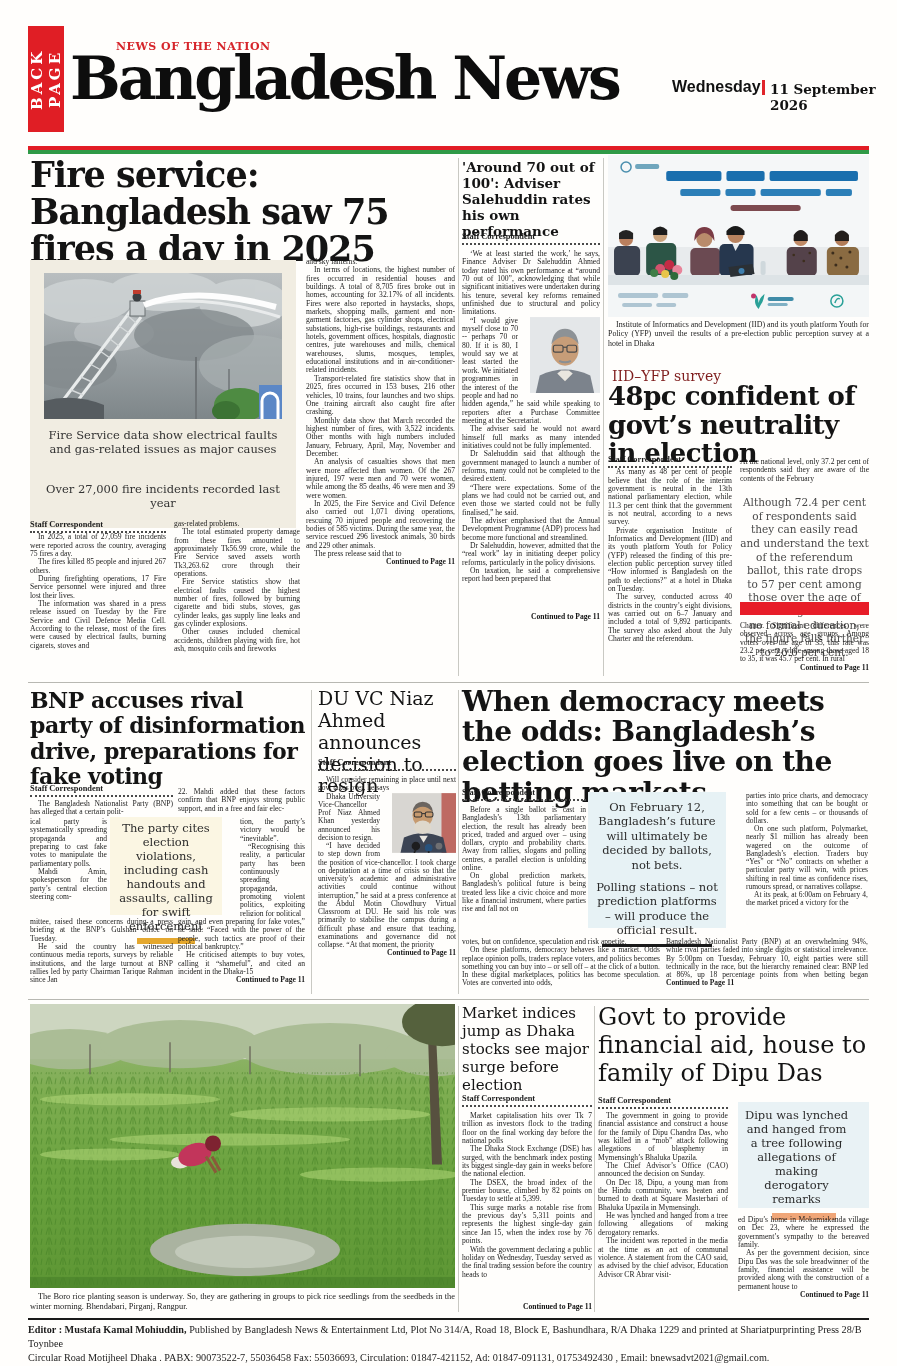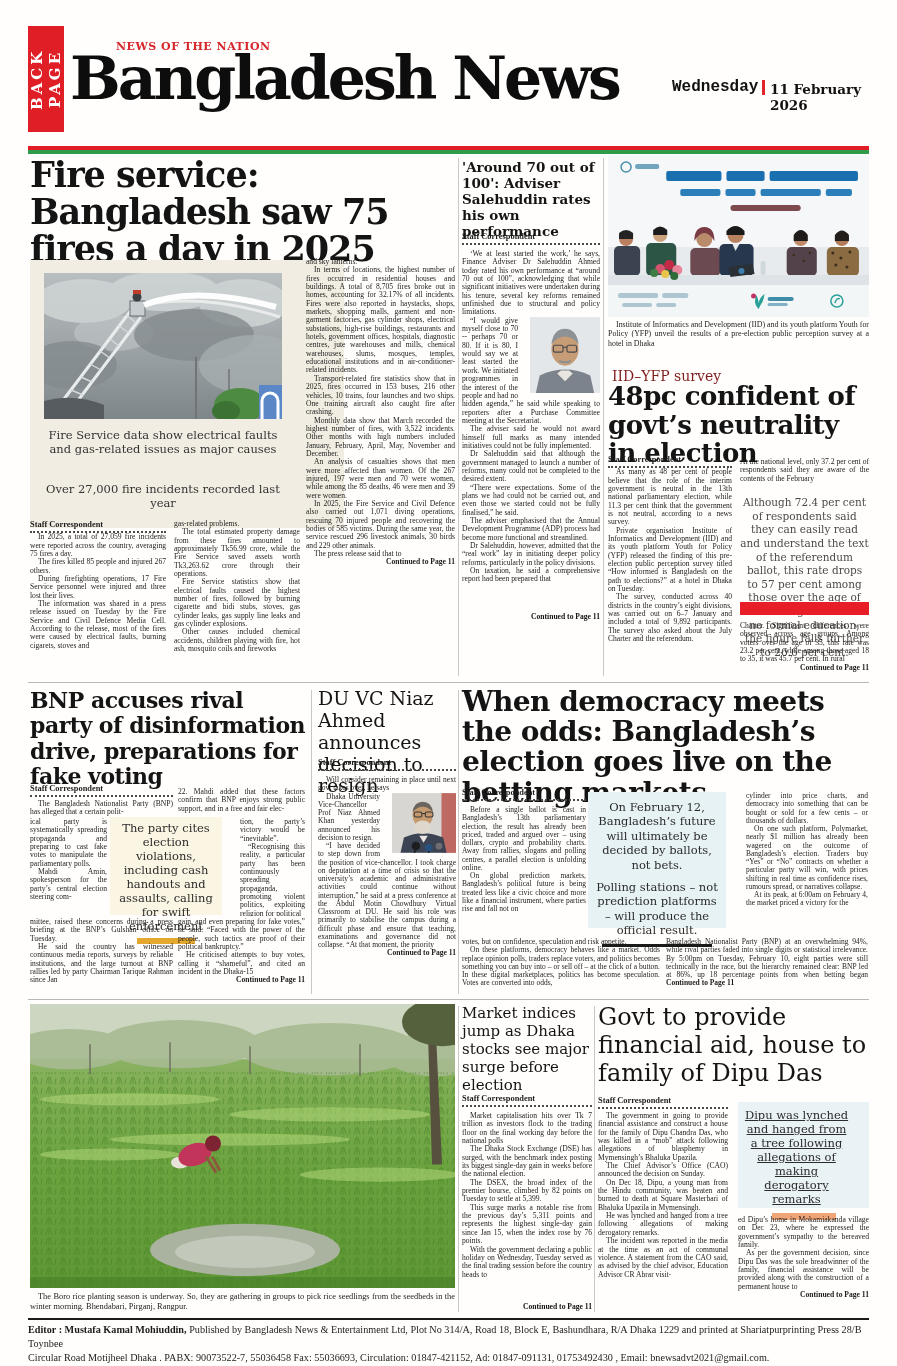--- a/index.html
+++ b/index.html
@@ -31,39 +31,39 @@
 
   <div class="abs" style="left:28px;top:26px;width:36px;height:106px;background:#e01e25;">
     <div style="writing-mode:vertical-rl;transform:rotate(180deg);color:#fff;font-weight:bold;
                 font-family:'DejaVu Serif',serif;font-size:15px;letter-spacing:3px;height:106px;
                 width:36px;text-align:center;">BACK PAGE</div>
   </div>
   <div class="abs" style="left:116px;top:40px;font-family:'DejaVu Serif',serif;font-weight:bold;font-size:11px;
               color:#d6252b;letter-spacing:.5px;">NEWS OF THE NATION</div>
   <div class="abs" style="left:70px;top:48px;font-family:'DejaVu Serif',serif;font-weight:bold;font-size:60px;
               letter-spacing:-3px;color:#0d0d0d;line-height:1;">Bangladesh News</div>
-  <div class="abs" style="left:672px;top:78px;font-family:Liberation Mono, monospace;font-weight:bold;font-size:16px;">Wednesday</div>
+  <div class="abs" style="left:672px;top:78px;font-family:Liberation Sans, sans-serif;font-weight:bold;font-size:16px;">Wednesday</div>
   <div class="abs" style="left:762px;top:80px;width:3px;height:15px;background:#e0242a;"></div>
-  <div class="abs" style="left:770px;top:81px;font-family:'DejaVu Serif',serif;font-weight:bold;font-size:13.5px;">11 February 2026</div>
+  <div class="abs" style="left:770px;top:81px;font-family:'DejaVu Serif',serif;font-weight:bold;font-size:13.5px;">11 September 2026</div>
 
   <div class="abs" style="left:28px;top:146px;width:841px;height:4px;background:#e21d25;"></div>
   <div class="abs" style="left:28px;top:150px;width:841px;height:4px;background:#2f9a47;"></div>
 
   <div class="vr" style="left:458px;top:158px;height:518px;"></div>
   <div class="vr" style="left:603px;top:158px;height:518px;"></div>
   <div class="hr" style="left:28px;top:682px;width:841px;"></div>
   <div class="vr" style="left:311px;top:690px;height:304px;"></div>
   <div class="vr" style="left:458px;top:690px;height:304px;"></div>
   <div class="hr" style="left:28px;top:999px;width:841px;"></div>
   <div class="vr" style="left:458px;top:1006px;height:306px;"></div>
   <div class="vr" style="left:594px;top:1006px;height:306px;"></div>
 
   <h1 class="abs hl" style="left:30px;top:157px;width:425px;font-size:35px;line-height:1.05;letter-spacing:-1px;">Fire service: Bangladesh saw 75 fires a day in 2025</h1>
 
-  <div class="abs" style="left:30px;top:260px;width:266px;height:268px;background:#f1ede2;padding-left:48px;">
+  <div class="abs" style="left:30px;top:260px;width:266px;height:268px;background:#f1ede2;">
     <div class="abs" style="left:14px;top:13px;width:238px;height:146px;">
       <svg width="238" height="146" viewBox="0 0 238 146" preserveAspectRatio="none">
         <defs>
             <linearGradient id="sm" x1="0" y1="0" x2="0" y2="1">
           <stop offset="0" stop-color="#b9bec0"></stop>
               <stop offset=".55" stop-color="#9aa1a4"></stop>
               <stop offset="1" stop-color="#7e8689"></stop>
         </linearGradient>
           </defs>
         <rect width="238" height="146" fill="url(#sm)"></rect>
@@ -329,21 +329,21 @@
   <div class="abs b" style="left:462px;top:806px;width:124px;height:130px;font-size:7.5px;">
     <p>Before a single ballot is cast in Bangladesh’s 13th parliamentary election, the result has already been priced, traded and argued over – using dollars, crypto and probability charts. Away from rallies, slogans and polling centres, a parallel election is unfolding online.</p>
       <p>On global prediction markets, Bangladesh’s political future is being treated less like a civic choice and more like a financial instrument, where parties rise and fall not on</p>
   </div>
   <div class="abs" style="left:588px;top:792px;width:138px;height:136px;background:#e7f2f5;">
     <div class="pq" style="padding:8px 6px 0 6px;font-size:11.5px;line-height:1.25;">On February 12, Bangladesh’s future will ultimately be decided by ballots, not bets.</div>
     <div class="pq" style="padding:8px 6px 0 6px;font-size:11.5px;line-height:1.25;">Polling stations – not prediction platforms – will produce the official result.</div>
     <div style="width:110px;height:3px;background:#1a1a1a;margin:7px auto 0 auto;"></div>
   </div>
   <div class="abs b" style="left:746px;top:792px;width:122px;height:144px;font-size:7.5px;">
-    <p class="ni">cylinder into price charts, and democracy into something that can be bought or sold for a few cents – or thousands of dollars.</p>
+    <p class="ni">parties into price charts, and democracy into something that can be bought or sold for a few cents – or thousands of dollars.</p>
       <p>On one such platform, Polymarket, nearly $1 million has already been wagered on the outcome of Bangladesh’s election. Traders buy “Yes” or “No” contracts on whether a particular party will win, with prices shifting in real time as confidence rises, rumours spread, or narratives collapse.</p>
       <p>At its peak, at 6:00am on February 4, the market priced a victory for the</p>
   </div>
   <div class="abs b" style="left:462px;top:938px;width:198px;height:58px;font-size:7.5px;">
     <p class="ni">votes, but on confidence, speculation and risk appetite.</p>
       <p>On these platforms, democracy behaves like a market. Odds replace opinion polls, traders replace voters, and politics becomes something you can buy into – or sell off – at the click of a button. In these digital marketplaces, politics has become speculation. Votes are converted into odds,</p>
   </div>
   <div class="abs b" style="left:666px;top:938px;width:202px;height:58px;font-size:7.5px;">
     <p class="ni"><span>Bangladesh Nationalist Party (BNP) at an overwhelming 94%, while rival parties faded into single digits or statistical irrelevance.  By 5:00pm on Tuesday, February 10, eight parties were still technically in the race, but the hierarchy remained clear: BNP led at 86%, up 18 percentage points from when betting began</span> <span class="cont-inline">Continued to Page 11</span></p>
   </div>
@@ -414,21 +414,21 @@
   <h2 class="abs hl light" style="left:598px;top:1004px;width:272px;font-size:24px;line-height:1.16;">Govt to provide financial aid, house to family of Dipu Das</h2>
   <div class="abs byline" style="left:598px;top:1096px;width:130px;">Staff Correspondent</div>
   <div class="abs b" style="left:598px;top:1112px;width:130px;height:196px;">
     <p>The government in going to provide financial assistance and construct a house for the family of Dipu Chandra Das, who was killed in a “mob” attack following allegations of blasphemy in Mymensingh’s Bhaluka Upazila.</p>
       <p>The Chief Advisor’s Office (CAO) announced the decision on Sunday.</p>
       <p>On Dec 18, Dipu, a young man from the Hindu community, was beaten and burned to death at Square Masterbari of Bhaluka Upazila in Mymensingh.</p>
     <p>He was lynched and hanged from a tree following allegations of making derogatory remarks.</p>
       <p>The incident was reported in the media at the time as an act of communal violence. A statement from the CAO said, as advised by the chief advisor, Education Advisor CR Abrar visit-</p>
   </div>
   <div class="abs" style="left:738px;top:1102px;width:131px;height:106px;background:#e9f2f5;">
-    <div class="pq" style="padding:6px 19px 0 5px;font-size:11.5px;line-height:1.22;text-decoration:underline;">Dipu was lynched and hanged from a tree following allegations of making derogatory remarks</div>
+    <div class="pq" style="padding:6px 19px 0 5px;font-size:11.5px;line-height:1.22;">Dipu was lynched and hanged from a tree following allegations of making derogatory remarks</div>
     <div style="width:64px;height:7px;background:#f0a678;margin:7px auto 0 auto;"></div>
   </div>
   <div class="abs b" style="left:738px;top:1216px;width:131px;height:94px;">
     <p class="ni">ed Dipu’s home in Mokamiakanda village on Dec 23, where he expressed the government’s sympathy to the bereaved family.</p>
       <p>As per the government decision, since Dipu Das was the sole breadwinner of the family, financial assistance will be provided along with the construction of a permanent house to</p>
     <div class="cont">Continued to Page 11</div>
   </div>
 
   <div class="abs" style="left:28px;top:1318px;width:841px;height:2px;background:#1a1a1a;"></div>
   <div class="abs" style="left:28px;top:1323px;width:841px;font-size:10.2px;line-height:1.35;color:#1b1b1b;">

